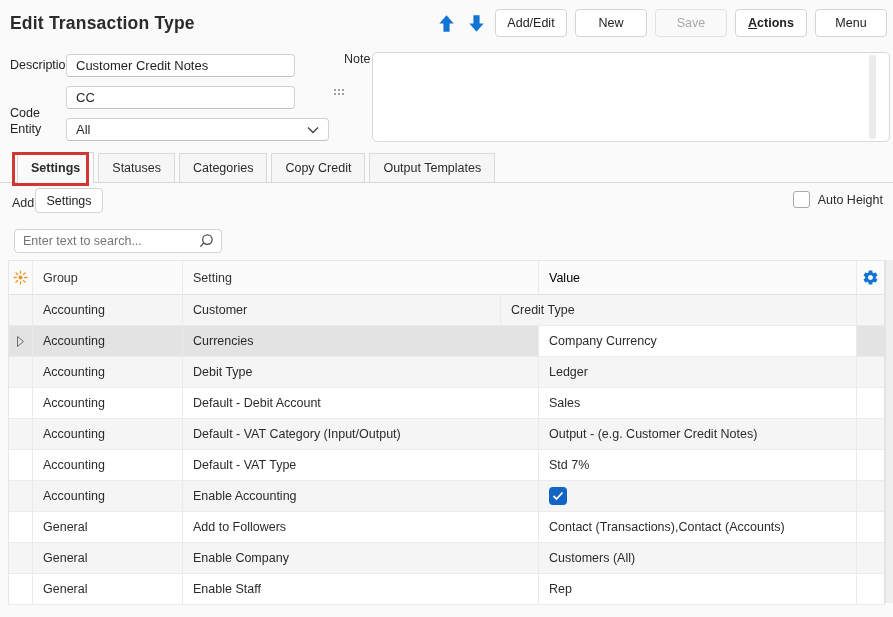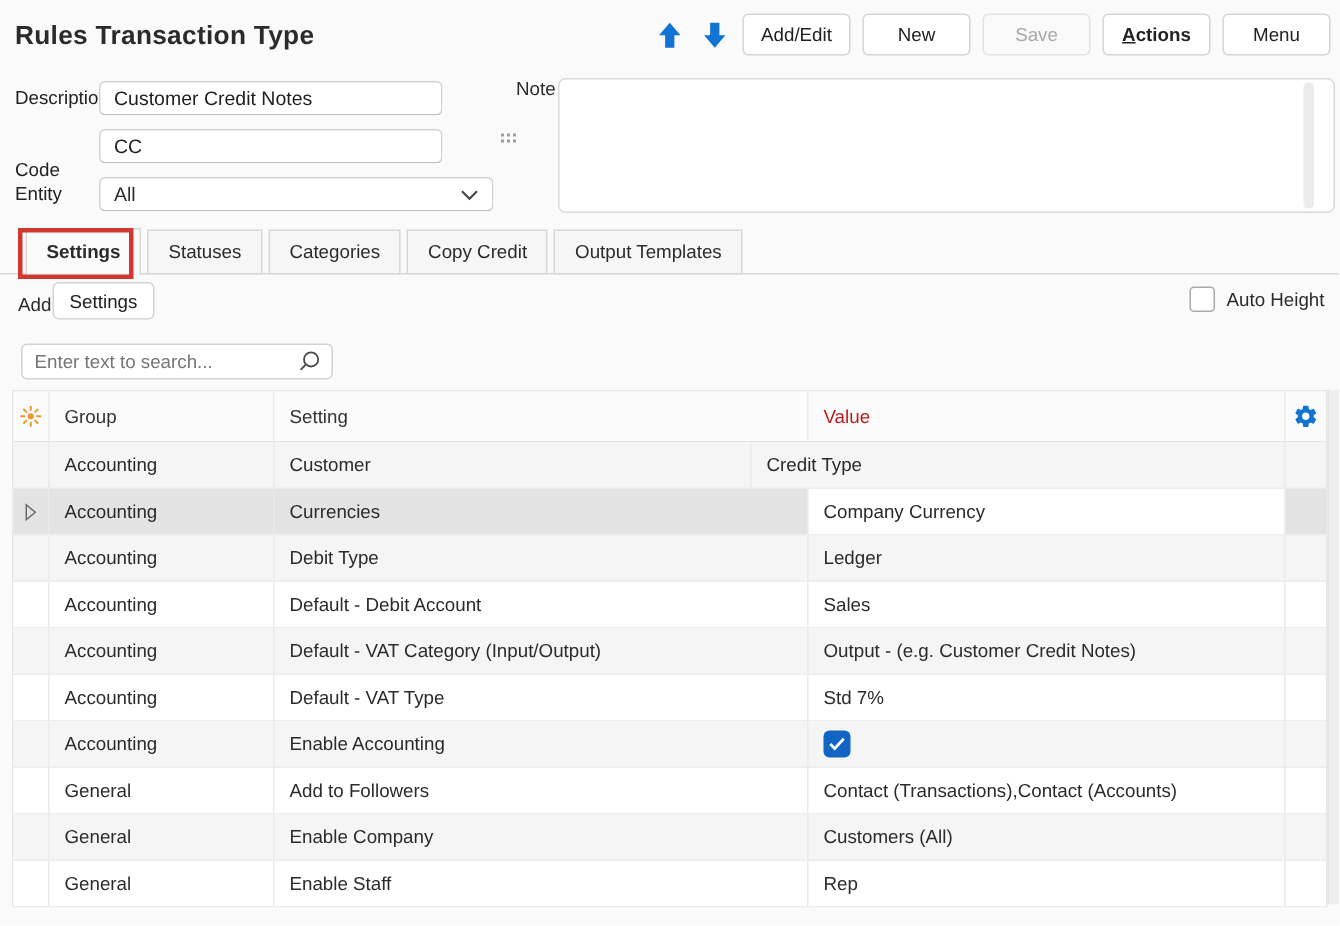--- a/index.html
+++ b/index.html
@@ -73,33 +73,33 @@
   .grid-row.stripe{background:#f5f5f5;}
   .grid-row.selected{background:#e3e3e3;}
   .grid-row.selected .cell.c3{background:#fff;align-self:stretch;display:flex;align-items:center;}
   .cell{box-sizing:border-box;border-right:1px solid #eaeaea;height:100%;display:flex;align-items:center;overflow:hidden;white-space:nowrap;}
   .cell.c0{width:24px;justify-content:center;padding:0;}
   .cell.c1{width:150px;padding-left:10px;}
   .cell.c2{width:356px;padding-left:10px;}
   .cell.c3{width:318px;padding-left:10px;}
   .cell.c4{flex:1;border-right:none;justify-content:center;}
   .grid-header .cell{color:#333;}
-  .grid-header .cell.c3{color:#b91c1c;cursor:pointer;}
+  .grid-header .cell.c3{color:#000000;cursor:pointer;}
   .grid-header .cell.c1,.grid-header .cell.c2{cursor:pointer;}
   .check-on{
     width:18px;height:18px;background:#1265c2;border-radius:4px;margin-left:0px;
     display:flex;align-items:center;justify-content:center;flex:none;cursor:pointer;
   }
   .grid-scrollbar{position:absolute;top:260px;left:885px;width:8px;height:343px;background:#efefef;border-left:1px solid #e2e2e2;box-sizing:border-box;cursor:pointer;}
 </style>
 </head>
 <body>
 
 <div class="header">
-  <div class="page-title">Rules Transaction Type</div>
+  <div class="page-title">Edit Transaction Type</div>
   <div class="toolbar">
     <button class="icon-btn">
       <svg width="19" height="19" viewBox="0 0 16 16">
           <path d="M8 1 L14 8 H10.6 V15 H5.4 V8 H2 Z" fill="#1173d4"></path>
         </svg>
     </button>
     <button class="icon-btn">
       <svg width="19" height="19" viewBox="0 0 16 16">
           <path d="M8 15 L2 8 H5.4 V1 H10.6 V8 H14 Z" fill="#1173d4"></path>
         </svg>

